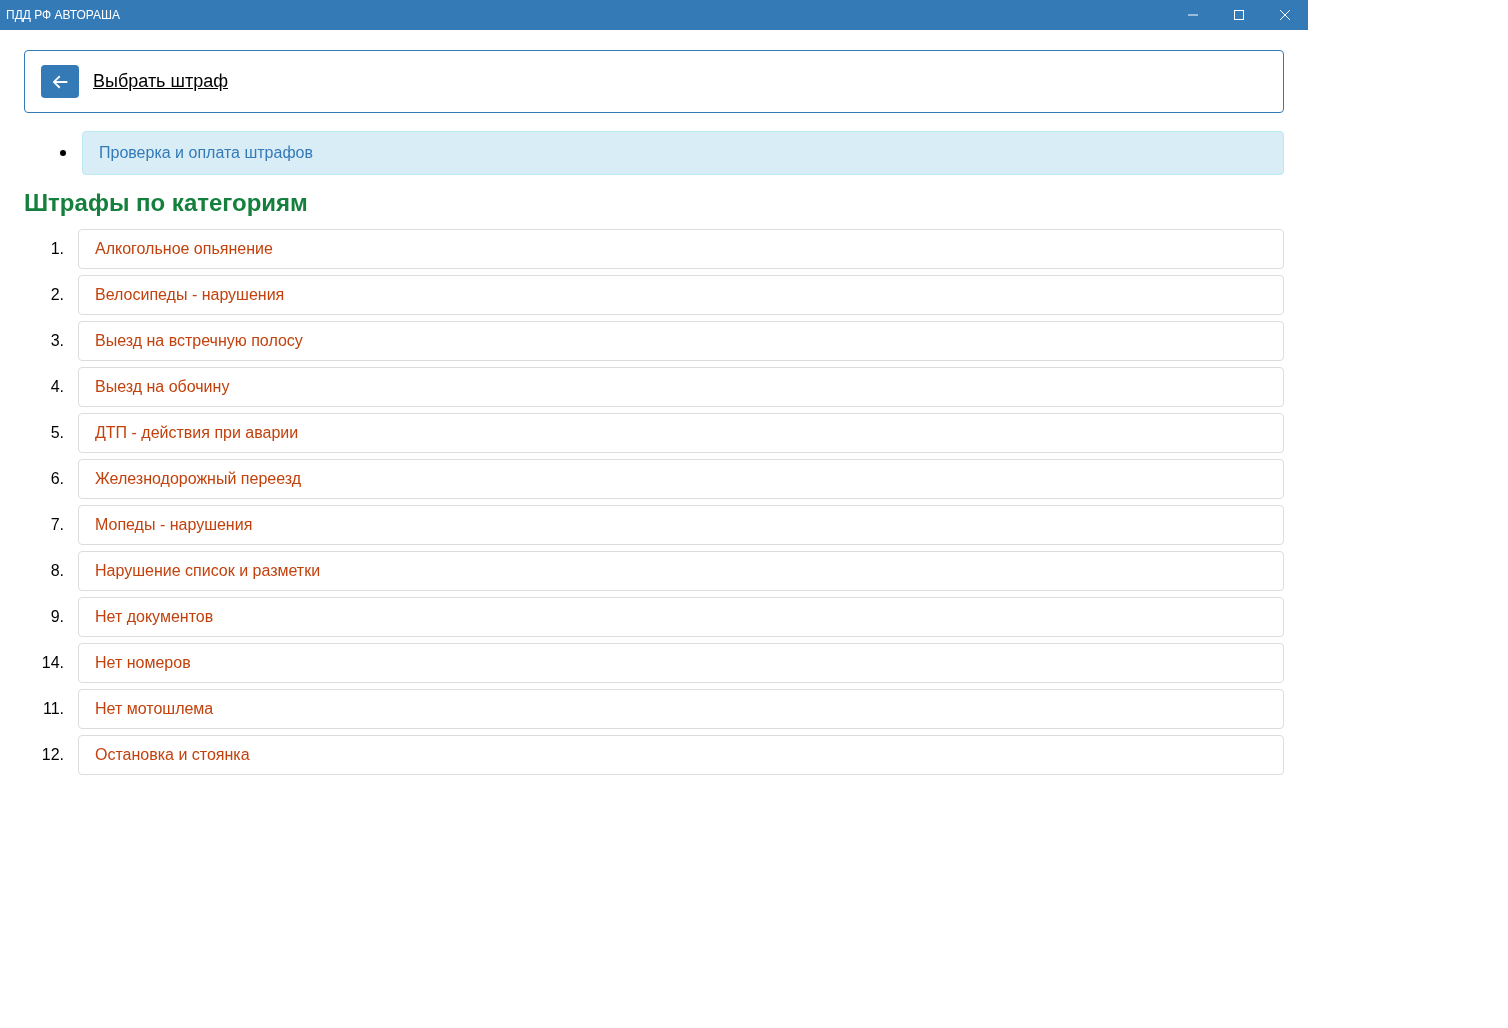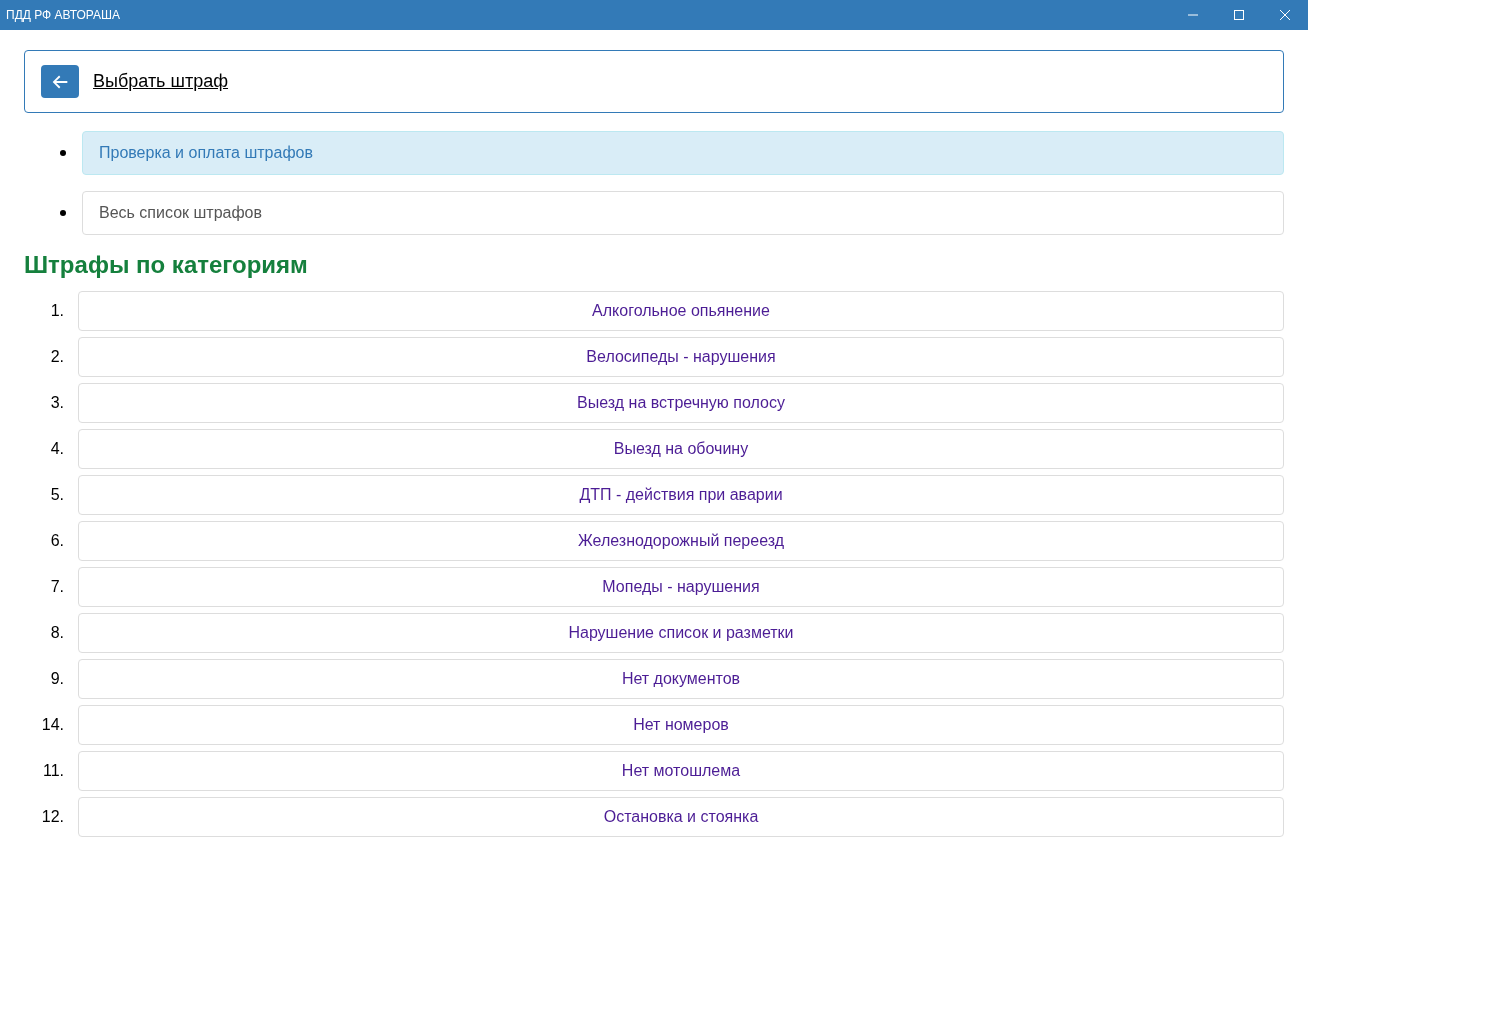--- a/index.html
+++ b/index.html
@@ -59,21 +59,21 @@
     color: #000;
     text-decoration: underline;
   }
   .top-list {
     margin: 18px 0 0 36px;
   }
   .top-list-row {
     display: flex;
     align-items: center;
     gap: 16px;
-    margin-bottom: 16px;
+    margin-bottom: 10px;
   }
   .bullet {
     width: 6px; height: 6px; background: #000; border-radius: 50%;
     flex: 0 0 auto;
   }
   .top-item {
     flex: 1;
     border: 1px solid #ddd;
     border-radius: 4px;
     padding: 12px 16px;
@@ -102,26 +102,25 @@
   .cat-num {
     width: 30px;
     text-align: right;
     font-size: 16px;
     color: #000;
   }
   .cat-item {
     flex: 1;
     border: 1px solid #ddd;
     border-radius: 4px;
-    padding: 10px 6px;
+    padding: 10px 16px;
     font-size: 16px;
-    color: #4c1d95;
+    color: #c2410c;
     cursor: pointer;
     background: #fff;
-    text-align: center;
   }
 </style>
 </head>
 <body>
 
 <div class="titlebar">
   <span class="titlebar-title">ПДД РФ АВТОРАША</span>
   <div class="win-controls">
     <div class="win-btn">
       <svg viewBox="0 0 10 10">
@@ -153,26 +152,20 @@
     <div class="header-title">Выбрать штраф</div>
   </div>
 
   <div class="top-list">
     <div class="top-list-row">
       <div class="bullet"></div>
       <div class="top-item active">
         <span>Проверка и оплата штрафов</span>
       </div>
     </div>
-    <div class="top-list-row">
-      <div class="bullet"></div>
-      <div class="top-item">
-        <span>Весь список штрафов</span>
-      </div>
-    </div>
   </div>
 
   <h2 class="section-title">Штрафы по категориям</h2>
 
   <div class="cat-list" id="cat-list">
       <div class="cat-row">
         <div class="cat-num">1.</div>
         <div class="cat-item"><span>Алкогольное опьянение</span></div>
       </div>
       <div class="cat-row">

